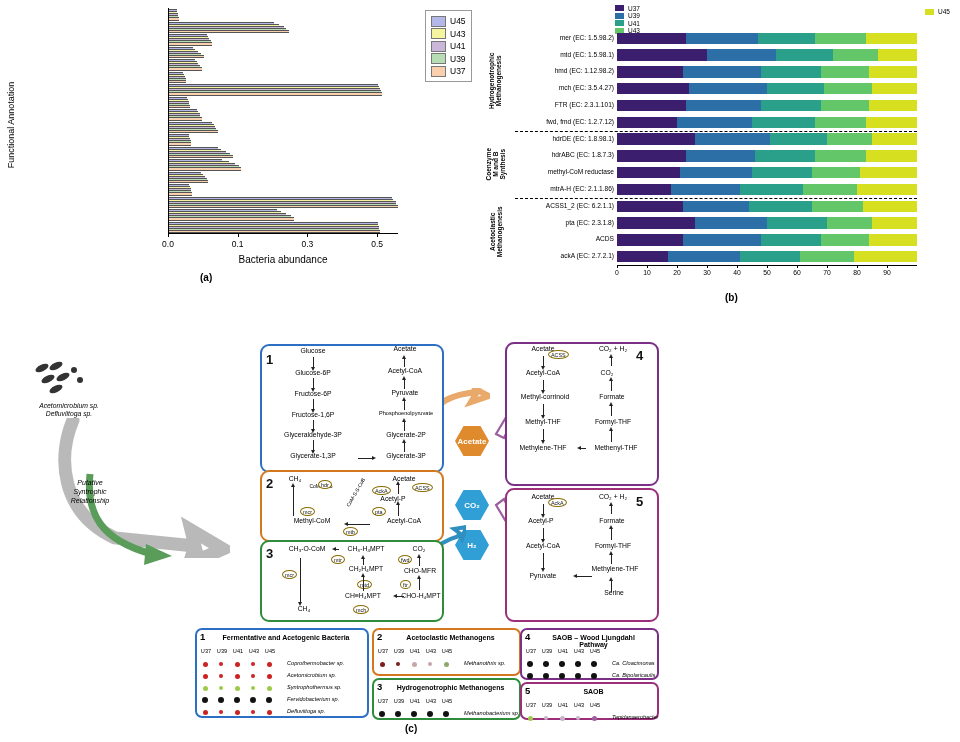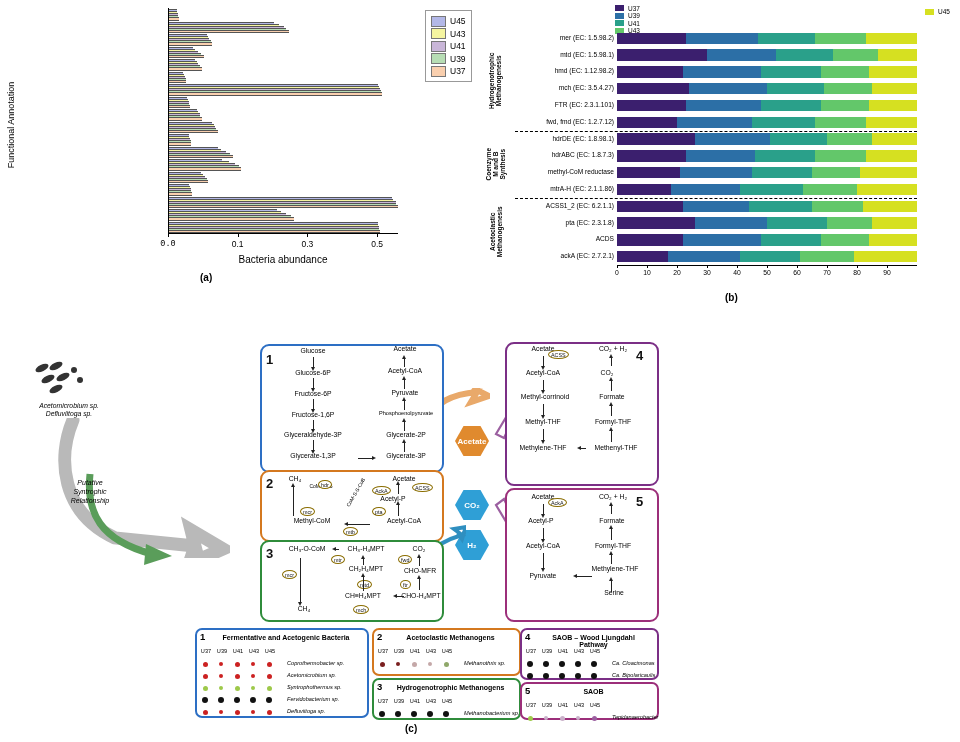--- a/index.html
+++ b/index.html
@@ -163,21 +163,21 @@
       <div class="a-bar" style="top: 209.175px; height: 1.65px; width: 125.455px; background: rgb(249, 207, 174); border-top: 0.4px solid rgb(85, 85, 85); border-bottom: 0.4px solid rgb(85, 85, 85);"></div>
       <div class="a-bar" style="top: 213.875px; height: 1.65px; width: 209.091px; background: rgb(179, 184, 232); border-top: 0.4px solid rgb(85, 85, 85); border-bottom: 0.4px solid rgb(85, 85, 85);"></div>
       <div class="a-bar" style="top: 215.825px; height: 1.65px; width: 209.091px; background: rgb(245, 245, 160); border-top: 0.4px solid rgb(85, 85, 85); border-bottom: 0.4px solid rgb(85, 85, 85);"></div>
       <div class="a-bar" style="top: 217.775px; height: 1.65px; width: 209.788px; background: rgb(201, 182, 216); border-top: 0.4px solid rgb(85, 85, 85); border-bottom: 0.4px solid rgb(85, 85, 85);"></div>
       <div class="a-bar" style="top: 219.725px; height: 1.65px; width: 210.485px; background: rgb(183, 221, 180); border-top: 0.4px solid rgb(85, 85, 85); border-bottom: 0.4px solid rgb(85, 85, 85);"></div>
       <div class="a-bar" style="top: 221.675px; height: 1.65px; width: 211.182px; background: rgb(249, 207, 174); border-top: 0.4px solid rgb(85, 85, 85); border-bottom: 0.4px solid rgb(85, 85, 85);"></div>
     </div>
   <div class="a-xaxis"></div>
   <div id="a-ticks">
       <div class="a-tick" style="left: 168px;"></div>
-      <div class="a-ticklab" style="left: 168px; font-family: Liberation Mono, monospace;">0.0</div>
+      <div class="a-ticklab" style="left: 168px;">0.0</div>
       <div class="a-tick" style="left: 237.697px;"></div>
       <div class="a-ticklab" style="left: 237.697px;">0.1</div>
       <div class="a-tick" style="left: 307.394px;"></div>
       <div class="a-ticklab" style="left: 307.394px;">0.3</div>
       <div class="a-tick" style="left: 377.091px;"></div>
       <div class="a-ticklab" style="left: 377.091px;">0.5</div>
     </div>
   <div id="a-xlabel">Bacteria abundance</div>
   <div id="a-legend">
       <div class="row">

